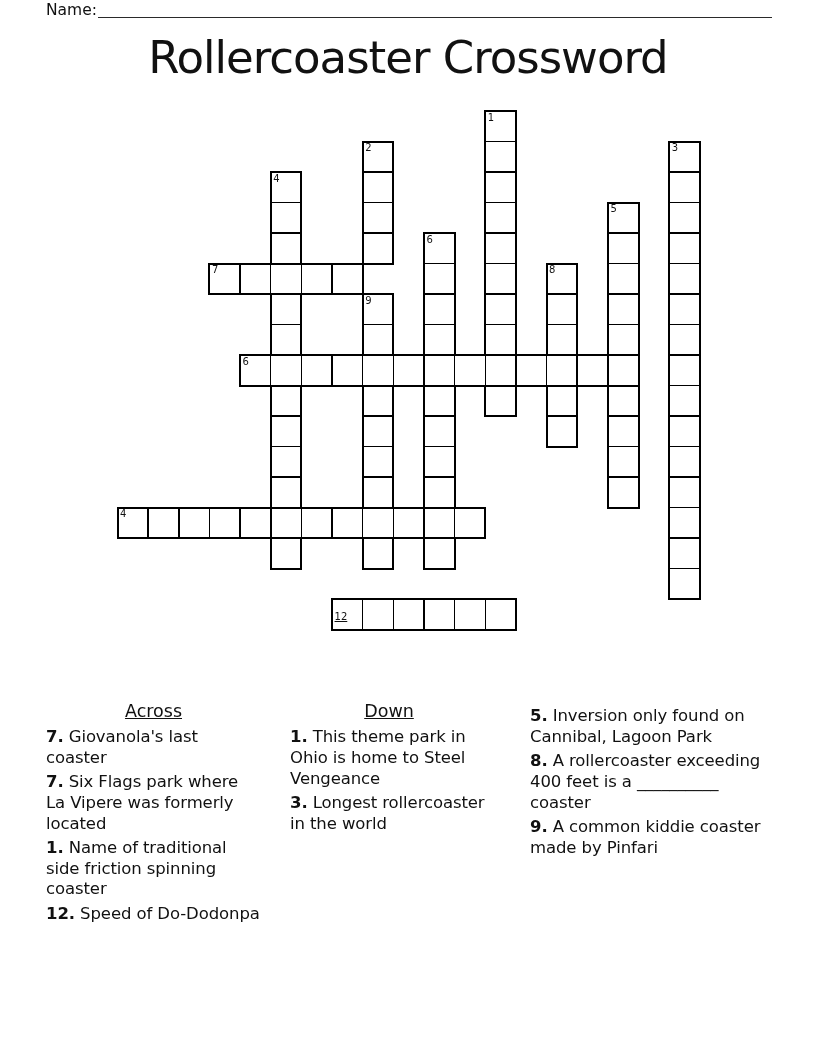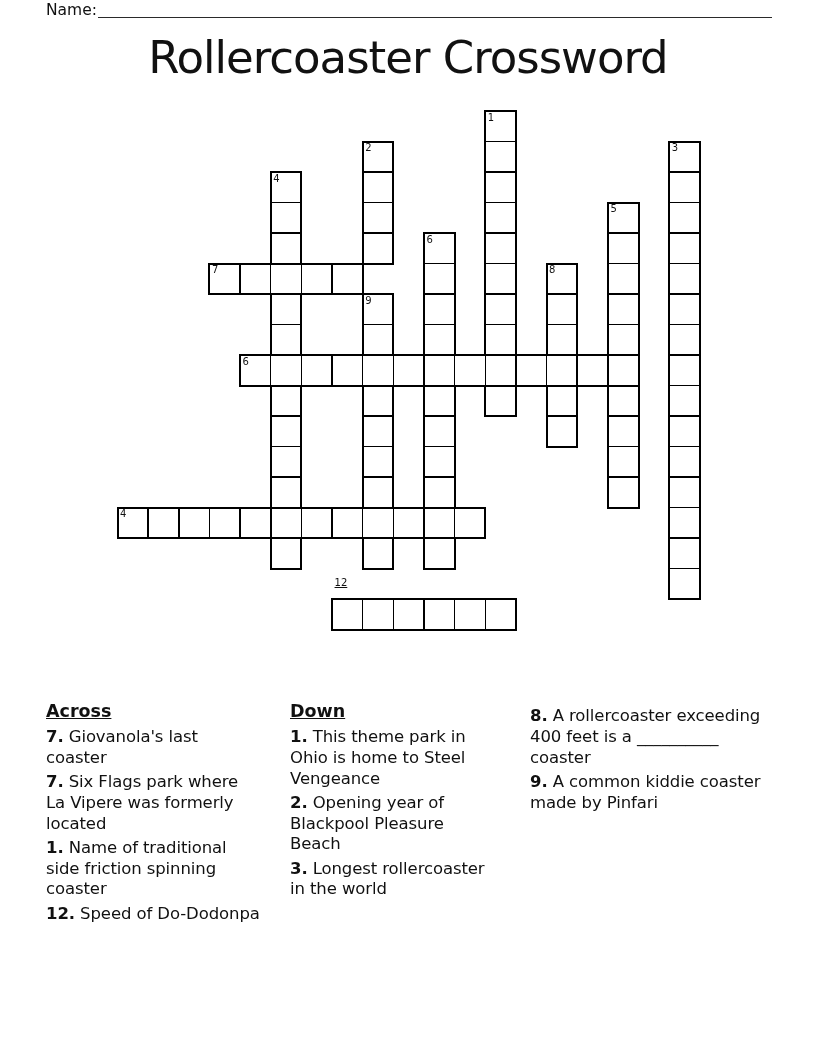--- a/index.html
+++ b/index.html
@@ -17,22 +17,22 @@
   .grid-layer { position:absolute; left:0; top:0; width:816px; height:1056px; }
   .word-box   { position:absolute; box-sizing:border-box; background:#fff;
                 border:2px solid #000; }
   .sep-v      { position:absolute; top:0; bottom:0; width:1.5px; background:#000; }
   .sep-h      { position:absolute; left:0; right:0; height:1.5px; background:#000; }
   .cellnum    { position:absolute; font-size:10px; line-height:10px; z-index:5; }
   .clue-col   { position:absolute; top:701px; }
   #col-across { left:46px;  width:215px; }
   #col-down1  { left:290px; width:198px; }
   #col-down2  { left:530px; width:233px; padding-top:5px; }
-  .clue-header{ font-size:17.5px; font-weight:700; text-decoration:underline;
-                margin:0 0 6px 0; }
+  .clue-header{ font-size:17.5px; font-weight:400; text-decoration:underline;
+                margin:0 0 6px 0;text-align:center; }
   .clue       { font-size:16.5px; line-height:1.26; letter-spacing:-0.1px;
                 margin:0 0 3.5px 0; }
   .clue b     { font-weight:700; }
 </style>
 </head>
 <body>
 
 <div class="page">
   <span class="name-label">Name:</span>
   <div class="name-line"></div>
@@ -169,41 +169,41 @@
       <span class="cellnum" style="left: 365.2px; top: 143px;">2</span>
       <span class="cellnum" style="left: 671.7px; top: 143px;">3</span>
       <span class="cellnum" style="left: 273.25px; top: 173.5px;">4</span>
       <span class="cellnum" style="left: 610.4px; top: 204px;">5</span>
       <span class="cellnum" style="left: 426.5px; top: 234.5px;">6</span>
       <span class="cellnum" style="left: 211.95px; top: 265px;">7</span>
       <span class="cellnum" style="left: 549.1px; top: 265px;">8</span>
       <span class="cellnum" style="left: 365.2px; top: 295.5px;">9</span>
       <span class="cellnum" style="left: 242.6px; top: 356.5px;">6</span>
       <span class="cellnum" style="left: 120px; top: 509px;">4</span>
-      <span class="cellnum" style="left: 334.55px; top: 578px; text-decoration: underline;">12</span>
+      <span class="cellnum" style="left: 334.55px; top: 612px; text-decoration: underline;">12</span>
     </div>
 
   <div class="clue-col" id="col-across">
     <div class="clue-header">Across</div>
     <div id="across-list">
         <p class="clue"><b>7.</b> Giovanola's last coaster</p>
         <p class="clue"><b>7.</b> Six Flags park where La Vipere was formerly located</p>
         <p class="clue"><b>1.</b> Name of traditional side friction spinning coaster</p>
         <p class="clue"><b>12.</b> Speed of Do-Dodonpa</p>
       </div>
   </div>
 
   <div class="clue-col" id="col-down1">
     <div class="clue-header">Down</div>
     <div id="down-list-1">
         <p class="clue"><b>1.</b> This theme park in Ohio is home to Steel Vengeance</p>
-        <p class="clue"><b>2.</b> Opening year of Blackpool Pleasure Beach</p>
         <p class="clue"><b>3.</b> Longest rollercoaster in the world</p>
       </div>
   </div>
 
   <div class="clue-col" id="col-down2">
     <div id="down-list-2">
+        <p class="clue"><b>5.</b> Inversion only found on Cannibal, Lagoon Park</p>
         <p class="clue"><b>8.</b> A rollercoaster exceeding 400 feet is a __________ coaster</p>
         <p class="clue"><b>9.</b> A common kiddie coaster made by Pinfari</p>
       </div>
   </div>
 </div>
 
 </body></html>

